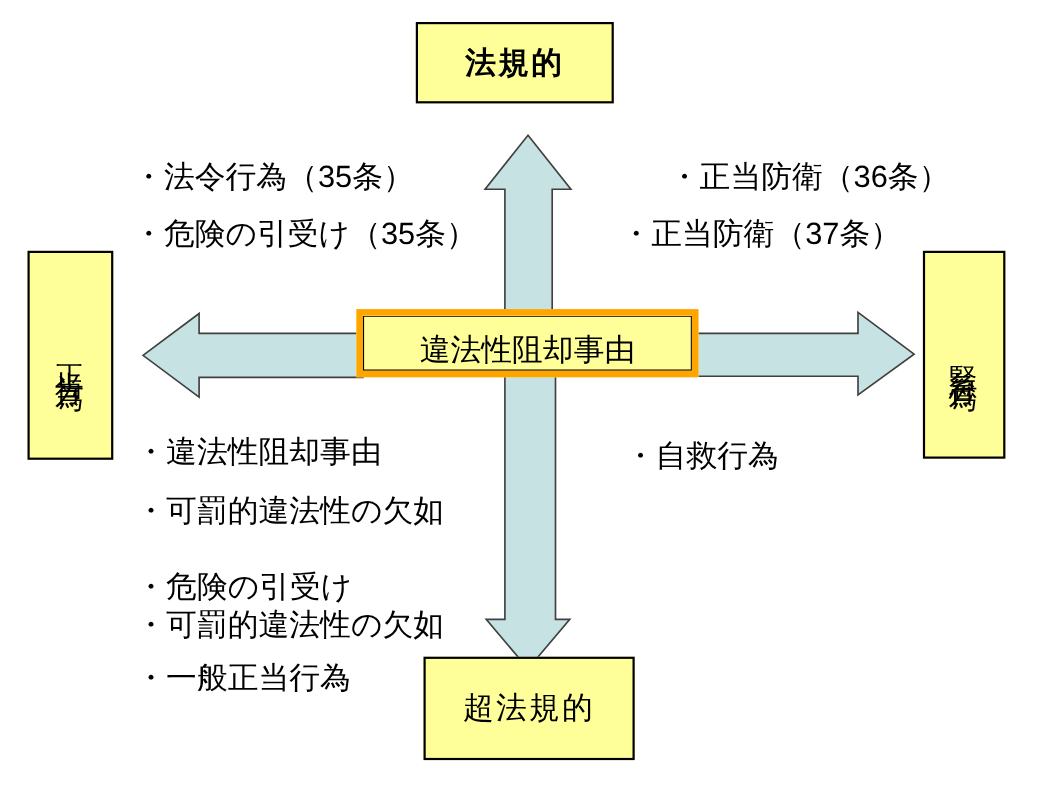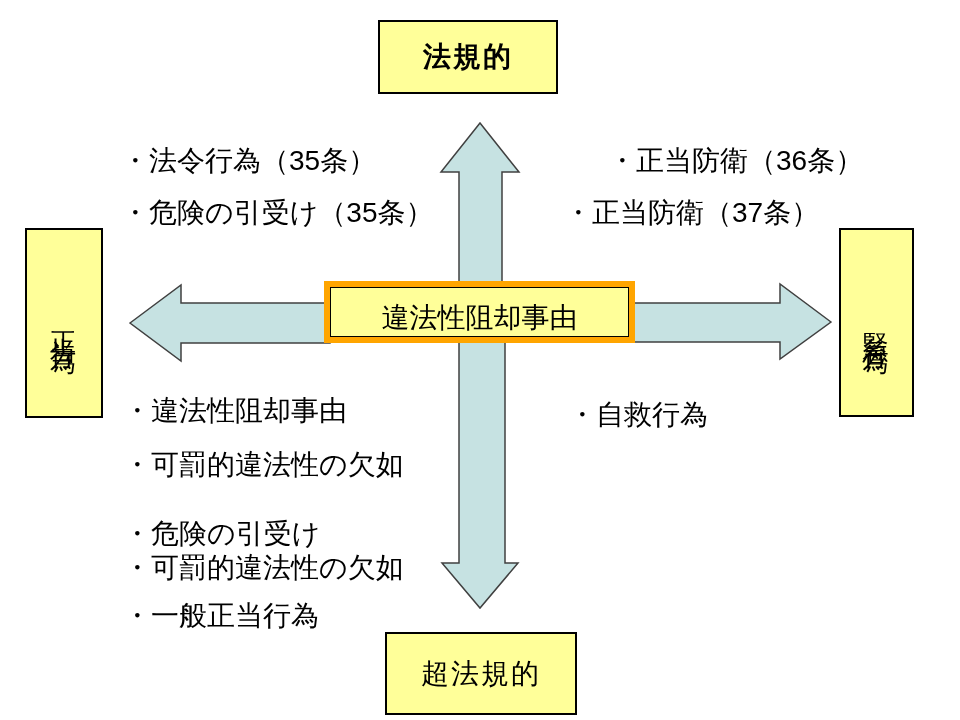--- a/index.html
+++ b/index.html
@@ -30,21 +30,21 @@
     position:absolute;
     background:var(--box-fill);
     border:2px solid var(--box-border);
     display:flex;align-items:center;justify-content:center;
     box-sizing:border-box;
     z-index:2;
     font-size:28px;
     letter-spacing:2px;
   }
   .node-top{left:378px;top:20px;width:180px;height:74px;font-weight:bold;}
-  .node-bottom{left:385px;top:632px;width:192px;height:83px;}
+  .node-bottom{left:385px;top:597px;width:192px;height:94px;}
   .node-left{left:25px;top:228px;width:78px;height:190px;}
   .node-right{left:839px;top:228px;width:75px;height:189px;}
   .vertical .label{
     writing-mode:vertical-rl;
     text-orientation:upright;
     letter-spacing:6px;
     font-size:26px;
   }
   .node-center{
     position:absolute;

